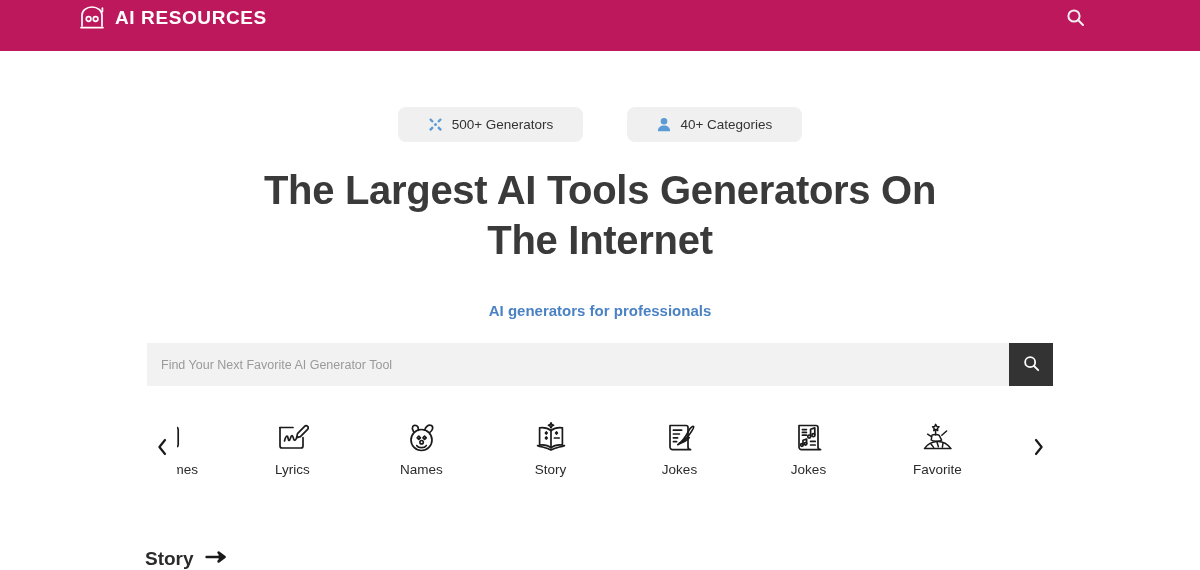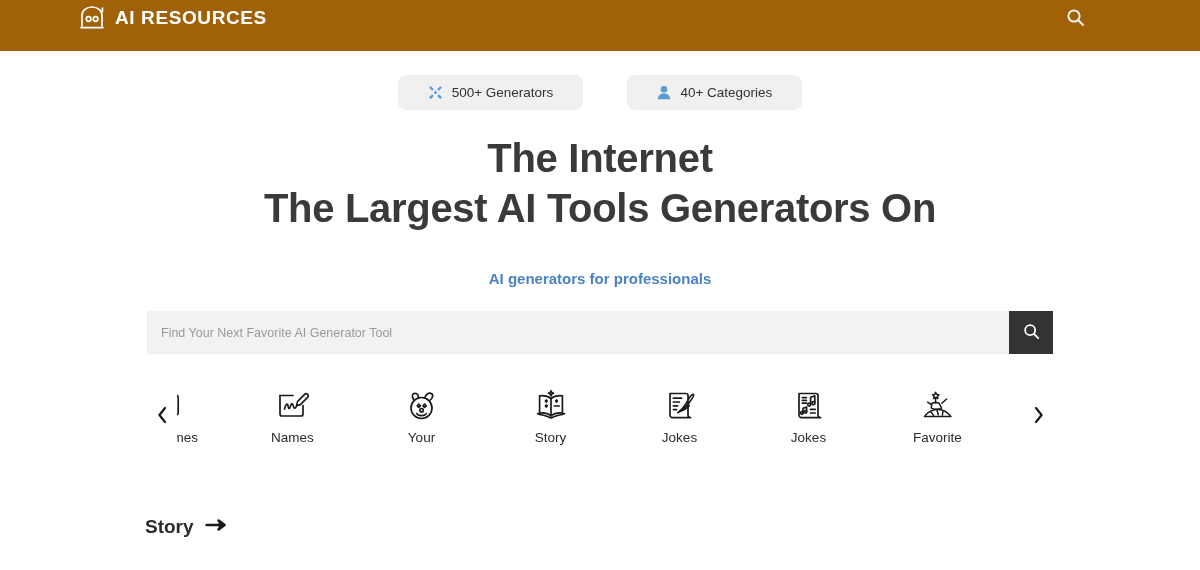--- a/index.html
+++ b/index.html
@@ -9,21 +9,21 @@
     width: 1200px; height: 570px;
     overflow: hidden;
     background: #ffffff;
     font-family: "Liberation Sans", sans-serif;
     -webkit-font-smoothing: antialiased;
   }
 
   
   .site-header {
     height: 51px;
-    background: #a16207;
+    background: #be185d;
     display: flex;
     align-items: center;
     justify-content: space-between;
     padding: 0 66px 16px 78px;
   }
   .brand { display: flex; align-items: center; gap: 9px; }
   .brand-mark { width: 28px; height: 26px; display: block; }
   .brand-name {
     color: #ffffff;
     font-size: 19px;
@@ -36,21 +36,21 @@
     display: flex; align-items: center; justify-content: center;
     cursor: pointer;
   }
   .hamburger { width: 22px; }
   .hamburger span {
     display: block; height: 2.2px; background: #d8d8d8;
     margin: 3.4px 0; border-radius: 1px;
   }
 
   
-  .hero { padding-top: 24px; }
+  .hero { padding-top: 56px; }
   .badges {
     display: flex; justify-content: center; gap: 44px;
   }
   .badge {
     background: #f0f0f0;
     border-radius: 8px;
     height: 35px;
     display: flex; align-items: center; gap: 9px;
     padding: 0 30px;
     font-size: 13.5px;
@@ -223,22 +223,22 @@
         <svg width="14" height="15" viewBox="0 0 14 15" fill="#5a9bd5">
           <circle cx="7" cy="4.2" r="3.3"></circle>
           <path d="M0.9 14.2 C0.9 10.4 3.6 8.6 7 8.6 C10.4 8.6 13.1 10.4 13.1 14.2 Z"></path>
         </svg>
       </span>
       <span>40+ Categories</span>
     </div>
   </div>
 
   <h1 class="hero-title">
+    <span class="line">The Largest AI Tools Generators On</span>
     <span class="line">The Internet</span>
-    <span class="line">The Largest AI Tools Generators On</span>
   </h1>
 
   <div class="hero-sub">AI generators for professionals</div>
 
   <div class="search-wrap">
     <input class="search-input" type="text" placeholder="Find Your Next Favorite AI Generator Tool" style="">
     <button class="search-submit">
       <span>
         <svg width="17" height="17" viewBox="0 0 19 19" fill="none" stroke="#ffffff" stroke-width="2" stroke-linecap="round">
           <circle cx="8" cy="8" r="5.6"></circle>
@@ -277,36 +277,36 @@
 
         <div class="car-item">
           <span class="ci-icon">
             <svg width="32" height="30" viewBox="0 0 32 30" fill="none" stroke="#1a1a1a" stroke-width="1.7" stroke-linecap="round" stroke-linejoin="round">
               <path d="M3 5.5 V24 a2 2 0 0 0 2 2 H24 a2 2 0 0 0 2-2 V15.5"></path>
               <path d="M3 5.5 H16"></path>
               <path d="M7.5 19 C9 13 10.5 13 11 16 C11.5 19 12.5 19.5 13.5 16 C14.5 12.5 15.5 13 16.5 16.5 C17.2 19 18.5 19 20 15"></path>
               <path d="M20.5 11.6 L27.6 4.3 a2.1 2.1 0 0 1 3 3 L23.4 14.6 L19.6 15.6 Z"></path>
             </svg>
           </span>
-          <span class="ci-label">Names</span>
+          <span class="ci-label">Lyrics</span>
         </div>
 
         <div class="car-item">
           <span class="ci-icon">
             <svg width="31" height="31" viewBox="0 0 31 31" fill="none" stroke="#1a1a1a" stroke-width="1.7" stroke-linecap="round" stroke-linejoin="round">
               <circle cx="15.5" cy="18" r="10.5"></circle>
               <path d="M7.5 9.5 C5 5.5 7 2.5 10 3.5 C12 4.2 12.6 6.4 12.2 8.4"></path>
               <path d="M18.6 8.2 C19.6 4.6 22.6 2 25.4 3.6 C27.8 5 26.6 8.6 23.6 10.6"></path>
               <path d="M11.2 15.8 l1.6 -1.6 l1.6 1.6 l-1.6 1.6 Z"></path>
               <path d="M17.0 15.8 l1.6 -1.6 l1.6 1.6 l-1.6 1.6 Z"></path>
               <circle cx="15.6" cy="20.2" r="1.7"></circle>
               <path d="M10.8 23.6 C12.4 26.4 18.6 26.4 20.3 23.6"></path>
             </svg>
           </span>
-          <span class="ci-label">Your</span>
+          <span class="ci-label">Names</span>
         </div>
 
         <div class="car-item">
           <span class="ci-icon">
             <svg width="30" height="32" viewBox="0 0 30 32" fill="none" stroke="#1a1a1a" stroke-width="1.7" stroke-linecap="round" stroke-linejoin="round">
               <path d="M15 9.5 C12.2 7.2 7.8 6.3 3.6 6.8 V24 C7.8 23.5 12.2 24.4 15 26.7"></path>
               <path d="M15 9.5 C17.8 7.2 22.2 6.3 26.4 6.8 V24 C22.2 23.5 17.8 24.4 15 26.7"></path>
               <line x1="15" y1="9.5" x2="15" y2="26.7"></line>
               <path d="M1.6 24.6 C6.4 26.2 11 26.6 15 29 C19 26.6 23.6 26.2 28.4 24.6"></path>
               <path d="M9.4 12 l.9 -1 l.9 1 l-.9 1 Z"></path>

